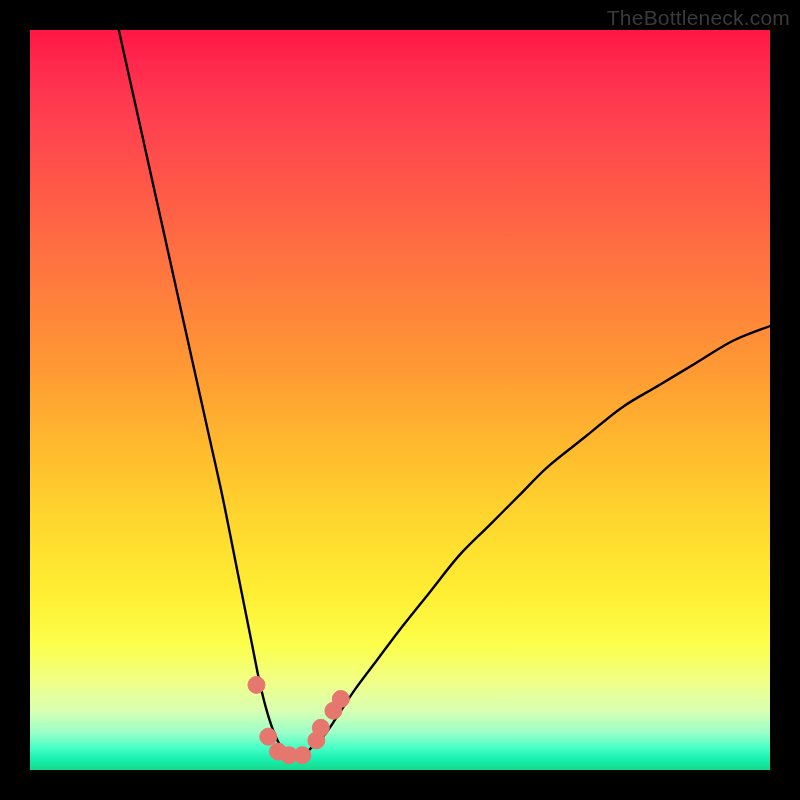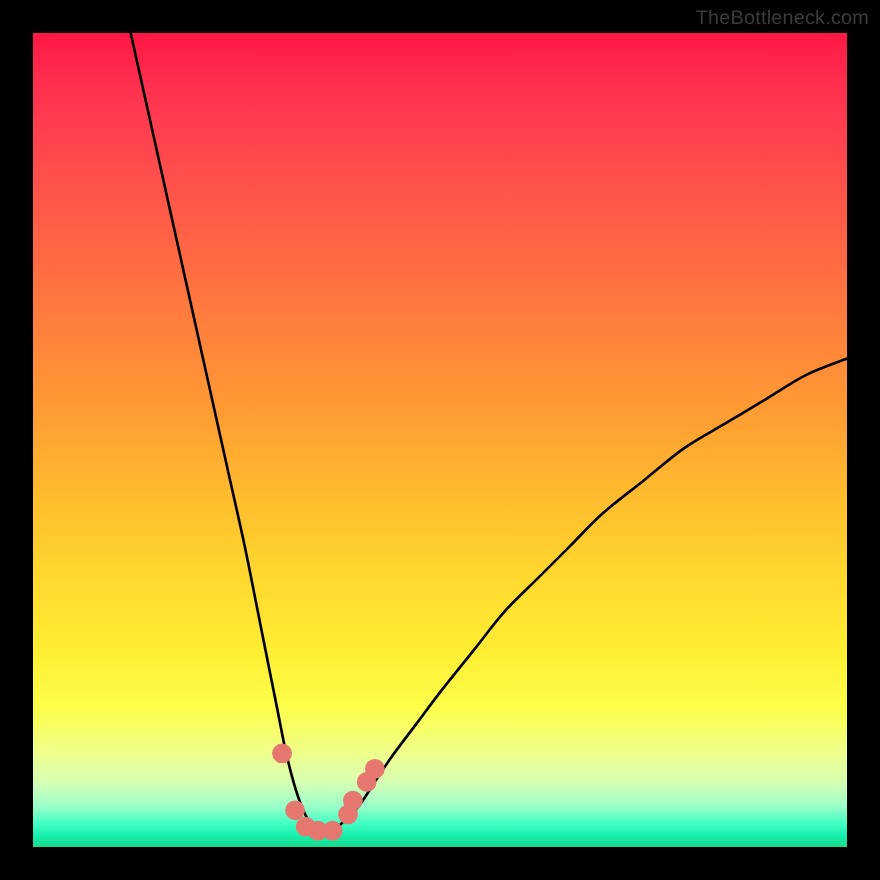--- a/index.html
+++ b/index.html
@@ -34,21 +34,21 @@
       #46ffc5 97%,
       #19f0b0 98.5%,
       #15d98a 100%
     );
   }
   .watermark {
     position: absolute;
     top: 6px;
     right: 10px;
     color: #3b3b3b;
-    font-size: 18px;
+    font-size: 21px;
     font-weight: 500;
     letter-spacing: 0.2px;
   }
   svg.curve {
     position: absolute;
     left: 0;
     top: 0;
     width: 740px;
     height: 740px;
   }

